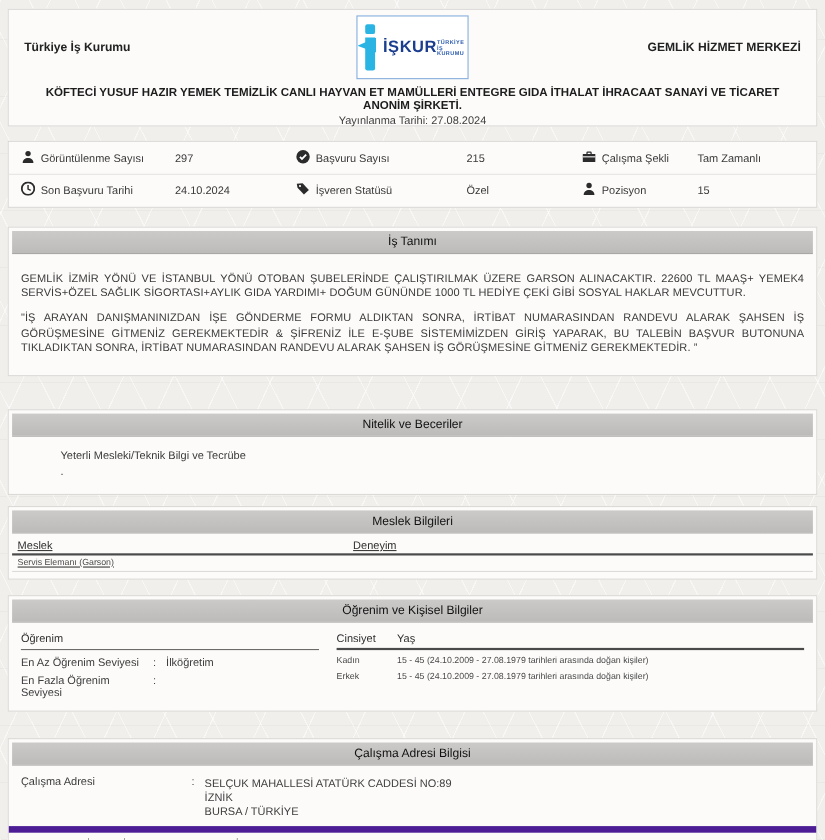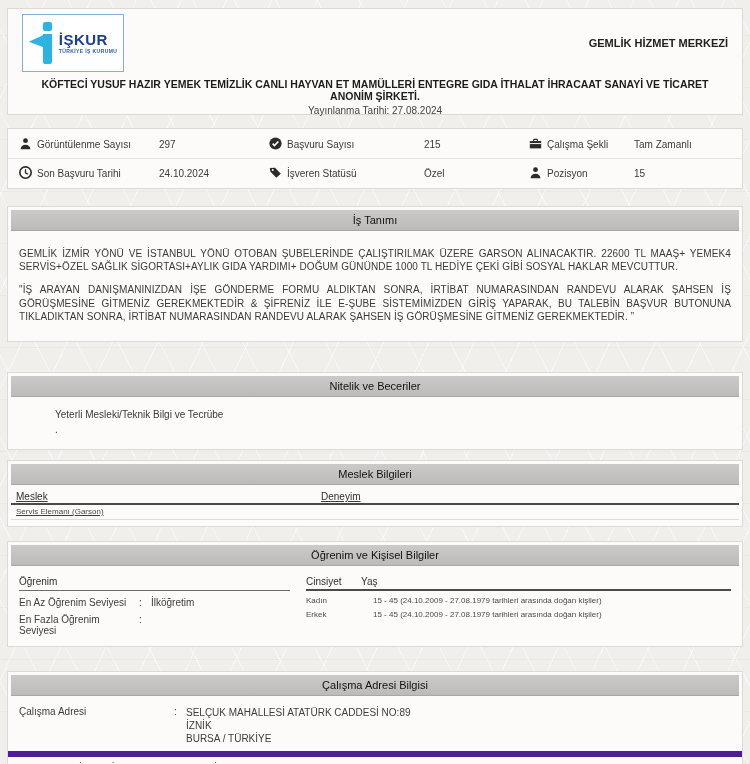--- a/index.html
+++ b/index.html
@@ -28,21 +28,21 @@
   .logo-box {
     width: 100px; height: 56px; background: #fff;
     border: 1px solid #84aedd; display: flex; align-items: center;
     justify-content: center; gap: 6px; flex: 0 0 auto;
   }
   .logo-glyph { position: relative; width: 24px; height: 42px; }
   .logo-dot { position: absolute; right: 1px; top: 0; width: 9px; height: 9px; border-radius: 2px; }
   .logo-flag { position: absolute; left: 0; top: 12px; width: 17px; height: 14px;
     clip-path: polygon(100% 0, 100% 100%, 0 55%); }
   .logo-bar { position: absolute; right: 1px; top: 12px; width: 9px; height: 30px; border-radius: 0 0 2px 2px; }
-  .logo-text { display: flex; flex-direction: column; line-height: 1; }
+  .logo-text { display: flex; flex-direction: row; line-height: 1; }
   .logo-name { font-size: 15px; font-weight: bold; letter-spacing: 0.5px; }
   .logo-sub { font-size: 5px; font-weight: bold; letter-spacing: 0.4px; margin-top: 2px; }
   .company-title { text-align: center; font-size: 10.5px; font-weight: bold; color: #1c1c1c; padding: 4px 12px 0; }
   .publish-date { text-align: center; font-size: 10px; color: #3f3f3f; padding-top: 3px; }
   
   .summary-card { margin-top: 13px; padding: 1px 0; }
   .summary-row {
     display: grid; grid-template-columns: 140px 110px 155px 105px 105px 1fr;
     align-items: center; height: 28px; padding: 0 0 0 11px;
   }
@@ -69,34 +69,35 @@
     border-bottom: 2px solid #4a4a4a; padding: 2px 5px 1px; }
   .occ-row { display: grid; grid-template-columns: 305px 1fr; font-size: 8px; color: #4a4a4a;
     padding: 2px 5px 3px; border-bottom: 1px solid #dddbd8; }
   
   .edu-card { margin-top: 14px; padding-bottom: 10px; }
   .edu-body { display: grid; grid-template-columns: 287px 1fr; padding: 6px 11px 0; }
   .edu-left-header { font-size: 10px; color: #2e2e2e; border-bottom: 1px solid #6b6b6b; padding-bottom: 3px; margin-right: 16px; }
   .edu-left-row { display: grid; grid-template-columns: 120px 12px 1fr; font-size: 10px; padding-top: 6px; }
   .edu-right-head { display: grid; grid-template-columns: 55px 1fr; font-size: 10px; color: #2e2e2e;
     border-bottom: 2px solid #4a4a4a; padding-bottom: 2px; }
-  .edu-right-row { display: grid; grid-template-columns: 55px 1fr; font-size: 8px; color: #4a4a4a; padding-top: 5px; gap: 12px; }
+  .edu-right-row { display: grid; grid-template-columns: 55px 1fr; font-size: 8px; color: #4a4a4a; padding-top: 5px; }
   
   .addr-card { margin-top: 24px; padding-bottom: 8px; }
   .addr-table { margin: 0 0 0 0; }
   .addr-row { display: grid; grid-template-columns: 155px 12px 1fr; font-size: 10px;
     padding: 6px 11px; border-bottom: 6px solid #4c1d95; }
   .addr-row:last-of-type { border-bottom: 2px solid #5a5a5a; }
   .addr-lines div { line-height: 1.3; }
 </style>
 </head>
 <body>
 
 <div class="card header-card">
   <div class="header-row">
+    <div class="header-side">Türkiye İş Kurumu</div>
     <div class="logo-box">
       <div class="logo-glyph">
         <div class="logo-dot" style="background:#2ab4e4"></div>
         <div class="logo-flag" style="background:#2ab4e4"></div>
         <div class="logo-bar" style="background:#2ab4e4"></div>
       </div>
       <div class="logo-text">
         <span class="logo-name" style="color:#1c3e8f">İŞKUR</span>
         <span class="logo-sub" style="color:#2a5bb0">TÜRKİYE İŞ KURUMU</span>
       </div>

